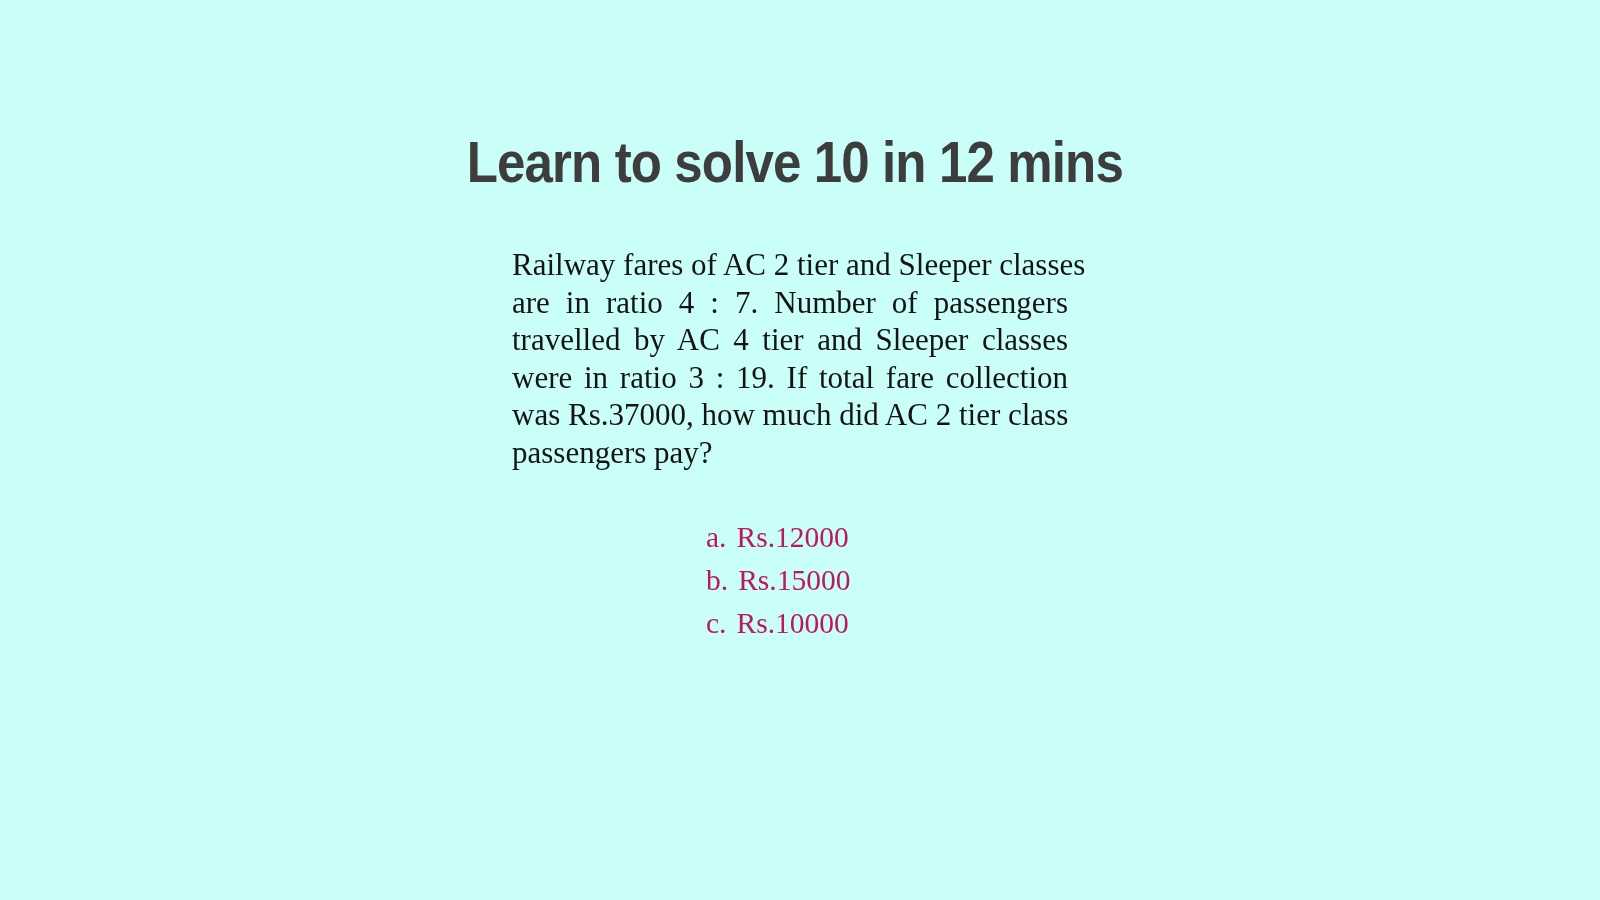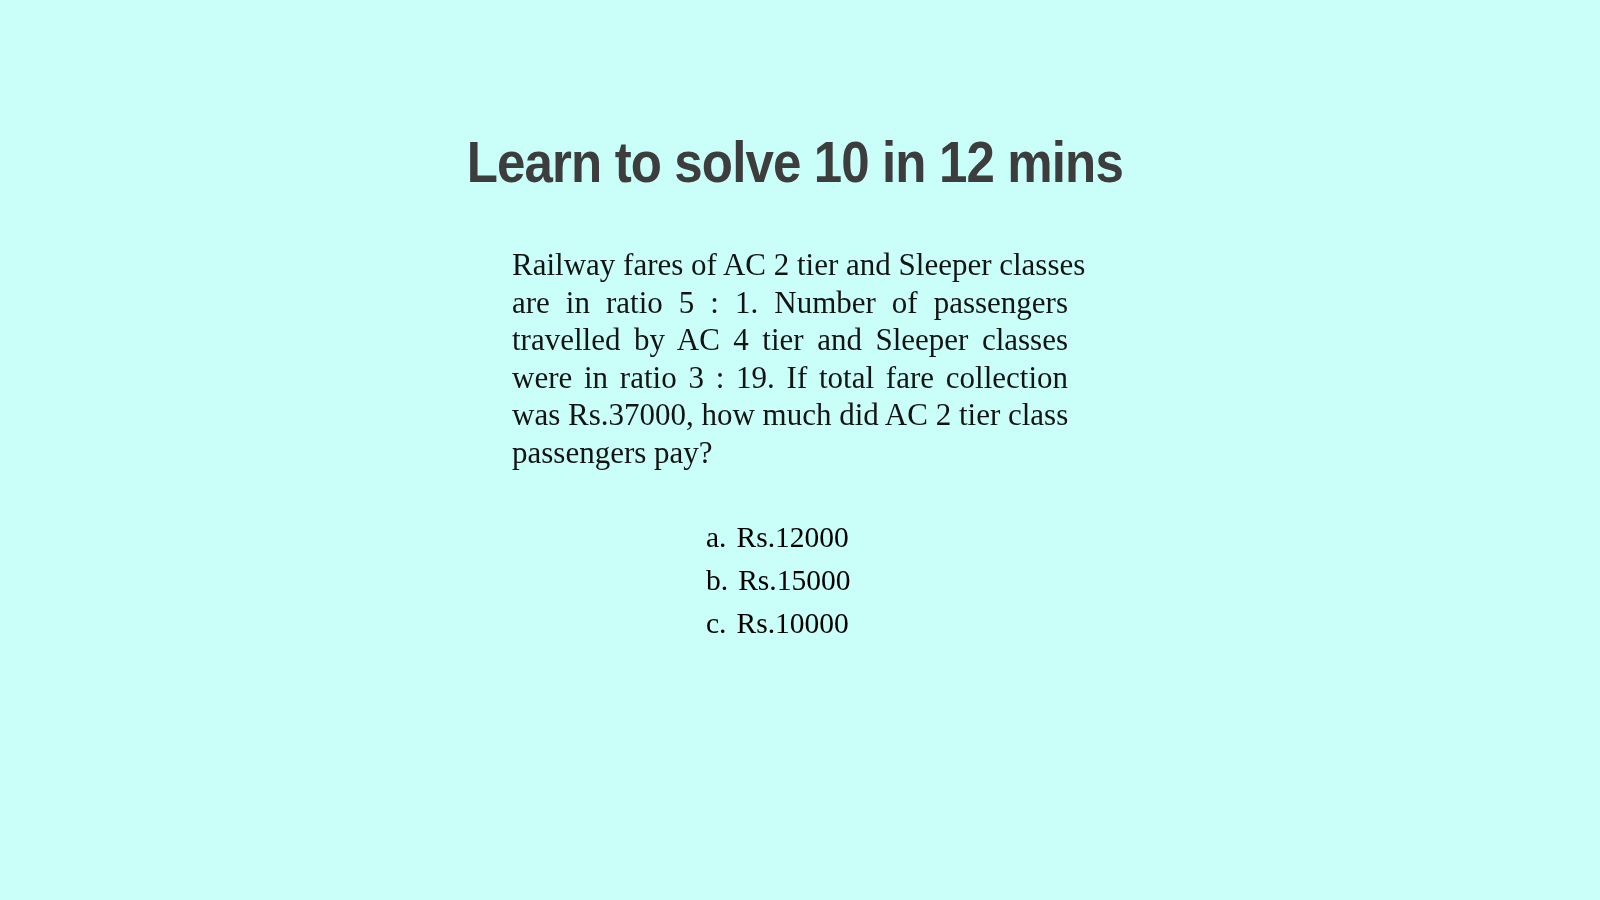--- a/index.html
+++ b/index.html
@@ -71,28 +71,28 @@
 <body style="background: rgb(201, 254, 249);">
 
 <div class="slide">
 
   <div class="title-wrap">
     <h1 class="title" style="color: rgb(61, 61, 61);">Learn to solve 10 in 12 mins</h1>
   </div>
 
   <div class="question" style="color: rgb(20, 20, 20);">
     <div class="qline">Railway fares of AC 2 tier and Sleeper classes</div>
-    <div class="qline">are in ratio 5 : 1. Number of passengers</div>
+    <div class="qline">are in ratio 4 : 7. Number of passengers</div>
     <div class="qline">travelled by AC 4 tier and Sleeper classes</div>
     <div class="qline">were in ratio 3 : 19. If total fare collection</div>
     <div class="qline">was Rs.37000, how much did AC 2 tier class</div>
     <div class="qline last">passengers pay?</div>
   </div>
 
-  <div class="options" style="color: #000000;">
+  <div class="options" style="color: #be185d;">
     <div class="option">
       <span class="opt-label">a.</span><span>Rs.12000</span>
     </div>
     <div class="option">
       <span class="opt-label">b.</span><span>Rs.15000</span>
     </div>
     <div class="option">
       <span class="opt-label">c.</span><span>Rs.10000</span>
     </div>
   </div>

